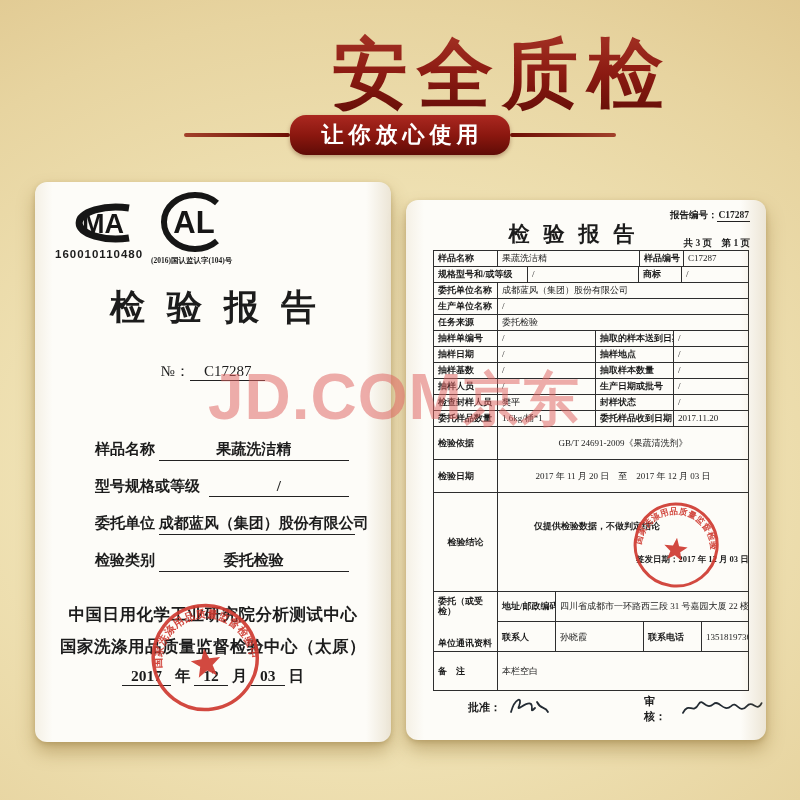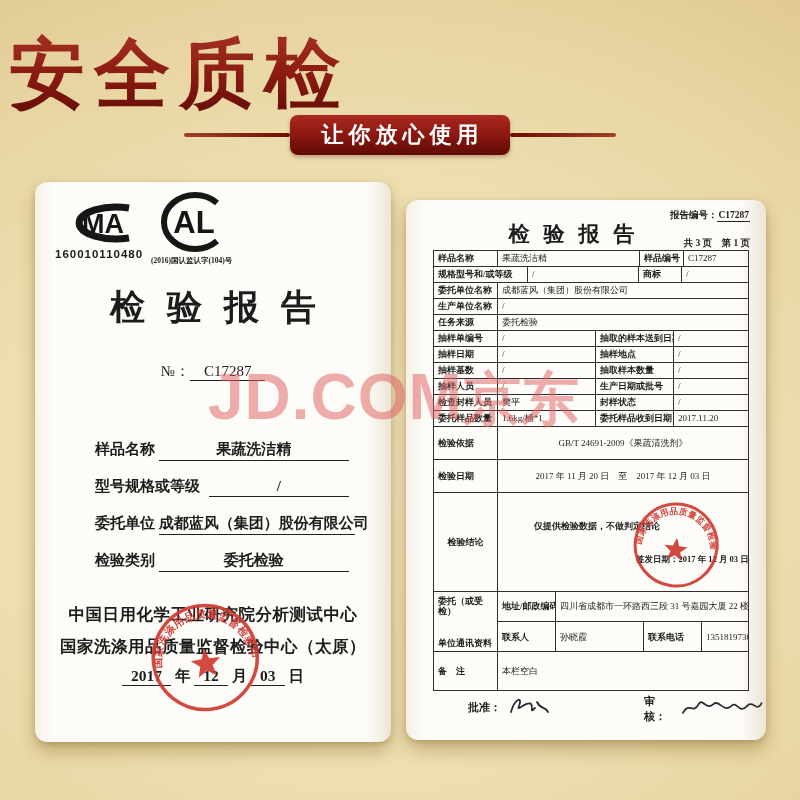--- a/index.html
+++ b/index.html
@@ -4,33 +4,33 @@
 <style>
   html,body{margin:0;padding:0;}
   #canvas{
     position:relative;width:800px;height:800px;overflow:hidden;
     font-family:"Liberation Serif", serif;color:#1c1c1c;
     background:
       radial-gradient(95% 75% at 46% 60%, #f5e9c2 0%, #efe1b3 45%, #e7d4a0 78%, #e0c890 100%);
   }
   
   .banner-title{
-    position:absolute;top:24px;left:0;width:672px;text-align:left;
+    position:absolute;top:24px;left:0;width:672px;text-align:right;
     font-family:"Liberation Sans", sans-serif;
     font-size:76px;font-weight:900;letter-spacing:9px;text-indent:9px;
     background:linear-gradient(180deg,#a83628 0%,#8c1b12 48%,#5a0a05 100%);
     -webkit-background-clip:text;background-clip:text;color:transparent;
   }
   .divider{position:absolute;top:114px;left:0;width:800px;height:42px;
     display:flex;align-items:center;justify-content:center;}
   .div-line{width:106px;height:4px;border-radius:2px;}
   .div-line.left{background:linear-gradient(90deg,#a2402a,#6d0e04);}
   .div-line.right{background:linear-gradient(270deg,#a2402a,#6d0e04);}
   .pill{
-    width:220px;height:40px;border-radius:8px;display:flex;align-items:center;justify-content:center;
+    width:220px;height:40px;border-radius:16px;display:flex;align-items:center;justify-content:center;
     background:linear-gradient(180deg,#ab2820 0%,#8a170f 52%,#5f0b06 100%);
     color:#fff;font-family:"Liberation Sans", sans-serif;font-size:22px;font-weight:600;
     letter-spacing:5px;text-indent:5px;box-shadow:0 2px 4px rgba(90,30,10,.35);
   }
   
   .page{position:absolute;background:#fdfcf8;border-radius:12px;
     box-shadow:0 10px 18px rgba(125,92,26,.38),0 2px 5px rgba(125,92,26,.25);}
   .page::after{content:"";position:absolute;inset:0;border-radius:12px;pointer-events:none;
     background:linear-gradient(90deg,rgba(172,138,66,.10) 0%,rgba(255,255,255,0) 5%,rgba(255,255,255,0) 93%,rgba(160,126,58,.18) 100%);}
   .page-left{left:35px;top:182px;width:356px;height:560px;}

